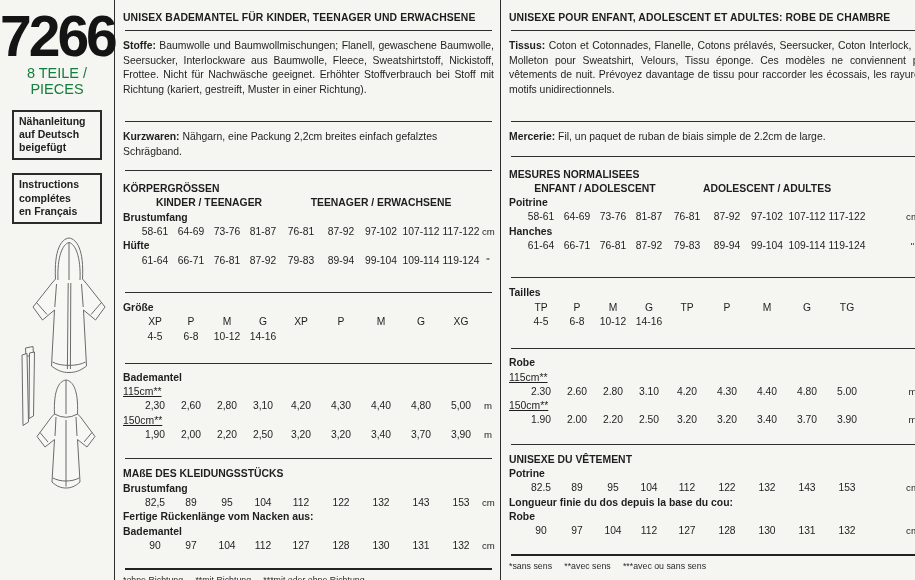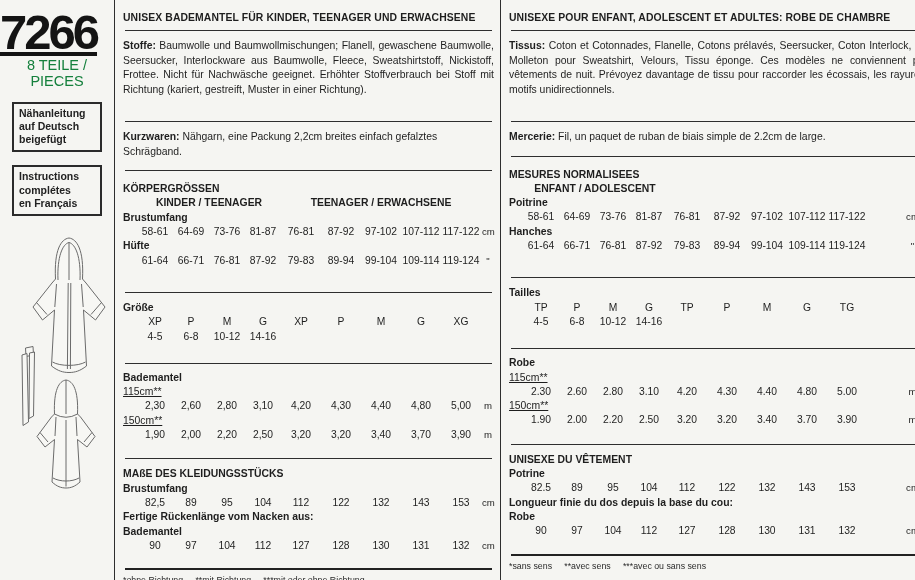--- a/index.html
+++ b/index.html
@@ -6,21 +6,21 @@
   html, body { margin: 0; padding: 0; }
   body {
     width: 915px; height: 580px; overflow: hidden;
     background: #f5f5f2; color: #1e1e1e;
     font-family: "Liberation Sans", sans-serif;
   }
   .page { display: flex; width: 915px; height: 580px; }
 
   
   .sidebar { width: 114px; flex: none; position: relative; }
-  .num { font-size: 49px; font-weight: bold; letter-spacing: -3px; margin-top: 8px; line-height: 1; color: #141414; text-decoration: underline; }
+  .num { font-size: 57px; font-weight: bold; letter-spacing: -3px; margin-top: 8px; line-height: 1; color: #141414; }
   .pieces { font-size: 14.5px; text-align: center; margin-top: 0; color: #15803d; }
   .info-box {
     border: 2px solid #2b2b2b; width: 90px; margin: 13px auto 0 auto;
     padding: 3px 5px 4px 5px; font-weight: bold; font-size: 10.5px;
     line-height: 1.25; white-space: pre-line; color: #222;
   }
   .drawings { position: absolute; top: 180px; left: 0; }
 
   
   .panel { flex: none; border-left: 1.5px solid #2e2e2e; padding: 4px 6px 0 8px; height: 580px; overflow: hidden; }
@@ -183,20 +183,21 @@
     <p class="spec"><b>Tissus:</b> <span>Coton et Cotonnades, Flanelle, Cotons prélavés, Seersucker, Coton Interlock, Molleton, Molleton pour Sweatshirt, Velours, Tissu éponge. Ces modèles ne conviennent pas pour vêtements de nuit. Prévoyez davantage de tissu pour raccorder les écossais, les rayures ou les motifs unidirectionnels.</span></p>
     <div class="hr"></div>
 
     <p class="notions"><b>Mercerie:</b> <span>Fil, un paquet de ruban de biais simple de 2.2cm de large.</span></p>
     <div class="hr"></div>
 
     <div>
       <div class="heading">MESURES NORMALISEES</div>
       <div class="groups">
         <span class="g1">ENFANT / ADOLESCENT</span>
+        <span class="g2">ADOLESCENT / ADULTES</span>
       </div>
       <div class="lbl">Poitrine</div>
       <div class="row">
           <span class="cells"><span>58-61</span><span>64-69</span><span>73-76</span><span>81-87</span><span>76-81</span><span>87-92</span><span>97-102</span><span>107-112</span><span>117-122</span><span>cm</span></span>
         </div>
       <div class="lbl">Hanches</div>
       <div class="row gap-body">
           <span class="cells"><span>61-64</span><span>66-71</span><span>76-81</span><span>87-92</span><span>79-83</span><span>89-94</span><span>99-104</span><span>109-114</span><span>119-124</span><span>"</span></span>
         </div>
     </div>

